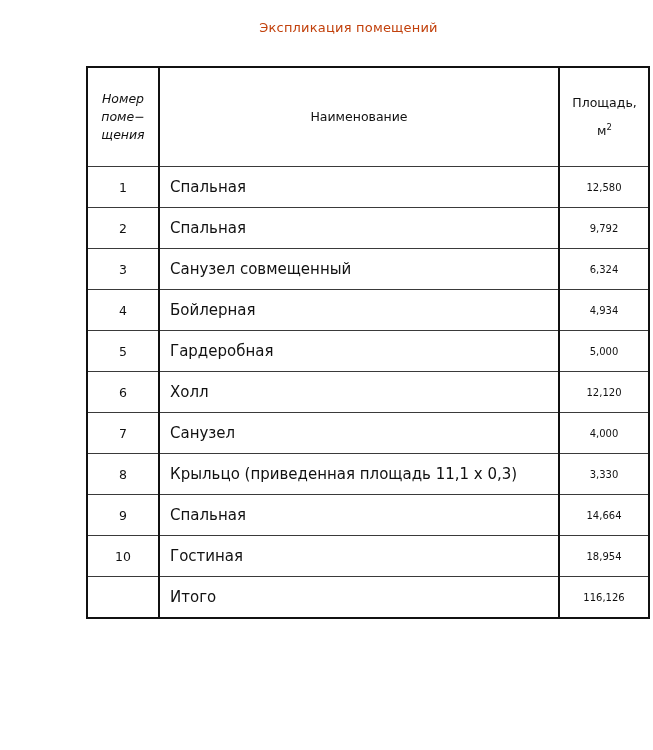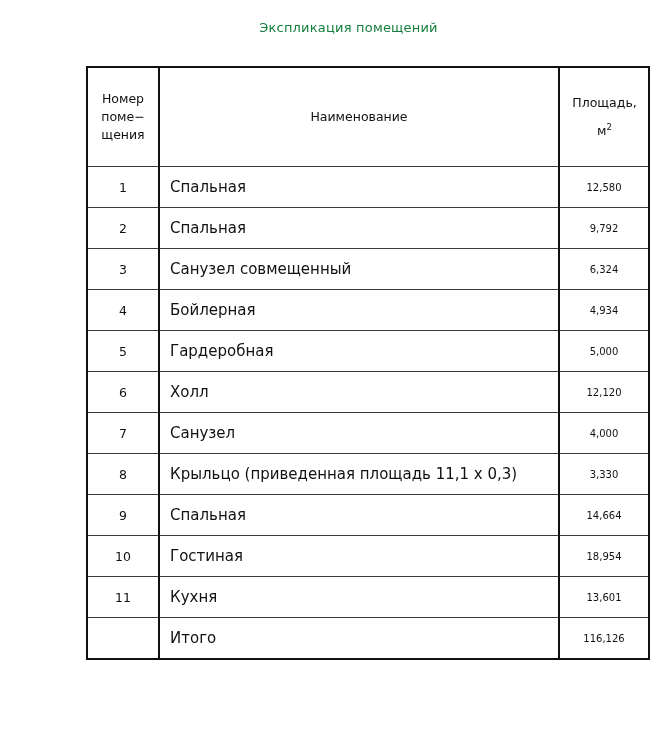--- a/index.html
+++ b/index.html
@@ -25,21 +25,21 @@
   }
 
   .sheet-title {
     position: absolute;
     left: 0;
     top: 20px;
     width: 653px;
     text-align: center;
     font-size: 13px;
     letter-spacing: 0.2px;
-    color: #15803d;
+    color: #c2410c;
     padding-left: 44px;
     box-sizing: border-box;
   }
 
   .table-wrap {
     position: absolute;
     left: 86px;
     top: 66px;
     width: 562px;
   }
@@ -78,20 +78,21 @@
     height: 98px;
     border-bottom: 3px solid #111111;
     border-top: none;
     text-align: center;
     line-height: 1.45;
     font-size: 12.5px;
   }
 
   thead th.th-num {
     border-left: none;
+    font-style: italic;
   }
   thead th.th-area {
     border-right: none;
     padding-left: 11px;
   }
 
   tbody td {
     height: 40px;
   }
   tbody td.td-num {
@@ -203,25 +204,20 @@
             <td class="td-num">9</td>
             <td class="td-name">Спальная</td>
             <td class="td-area">14,664</td>
           </tr>
           <tr>
             <td class="td-num">10</td>
             <td class="td-name">Гостиная</td>
             <td class="td-area">18,954</td>
           </tr>
           <tr>
-            <td class="td-num">11</td>
-            <td class="td-name">Кухня</td>
-            <td class="td-area">13,601</td>
-          </tr>
-          <tr>
             <td class="td-num"></td>
             <td class="td-name">Итого</td>
             <td class="td-area">116,126</td>
           </tr>
         </tbody>
     </table>
   </div>
 
 </div>
 

